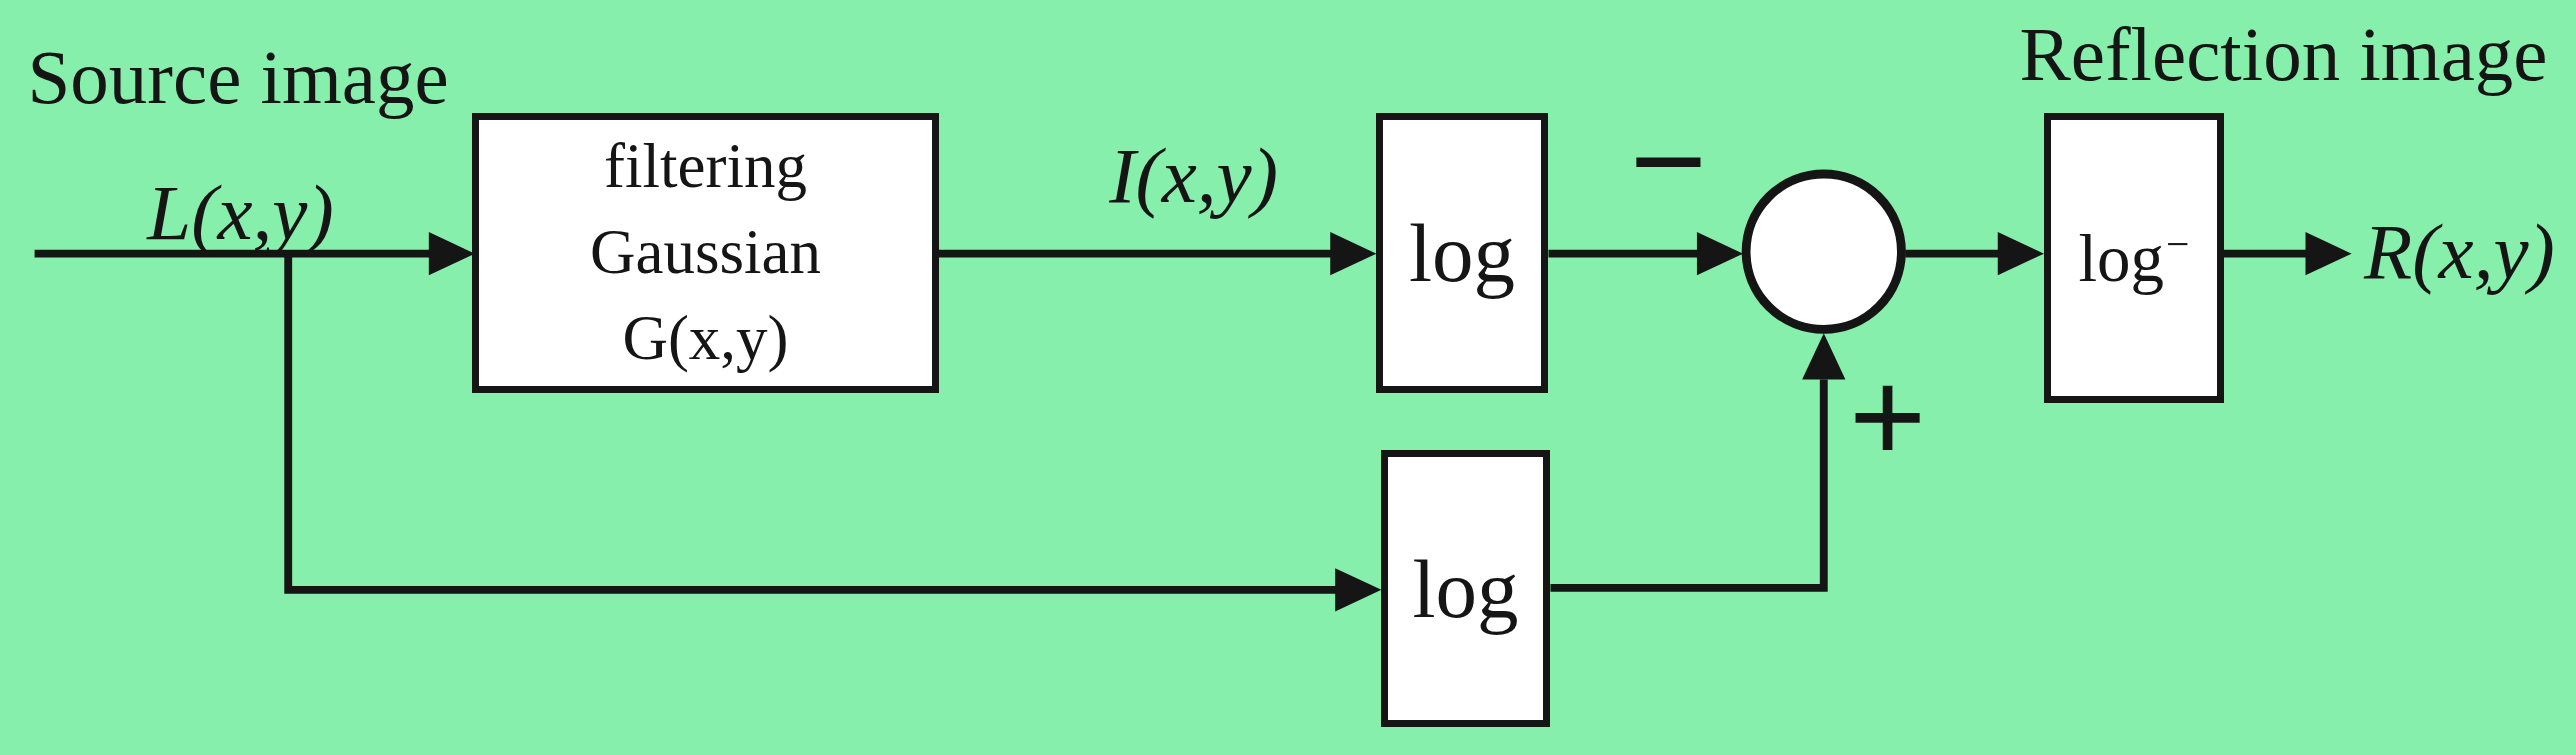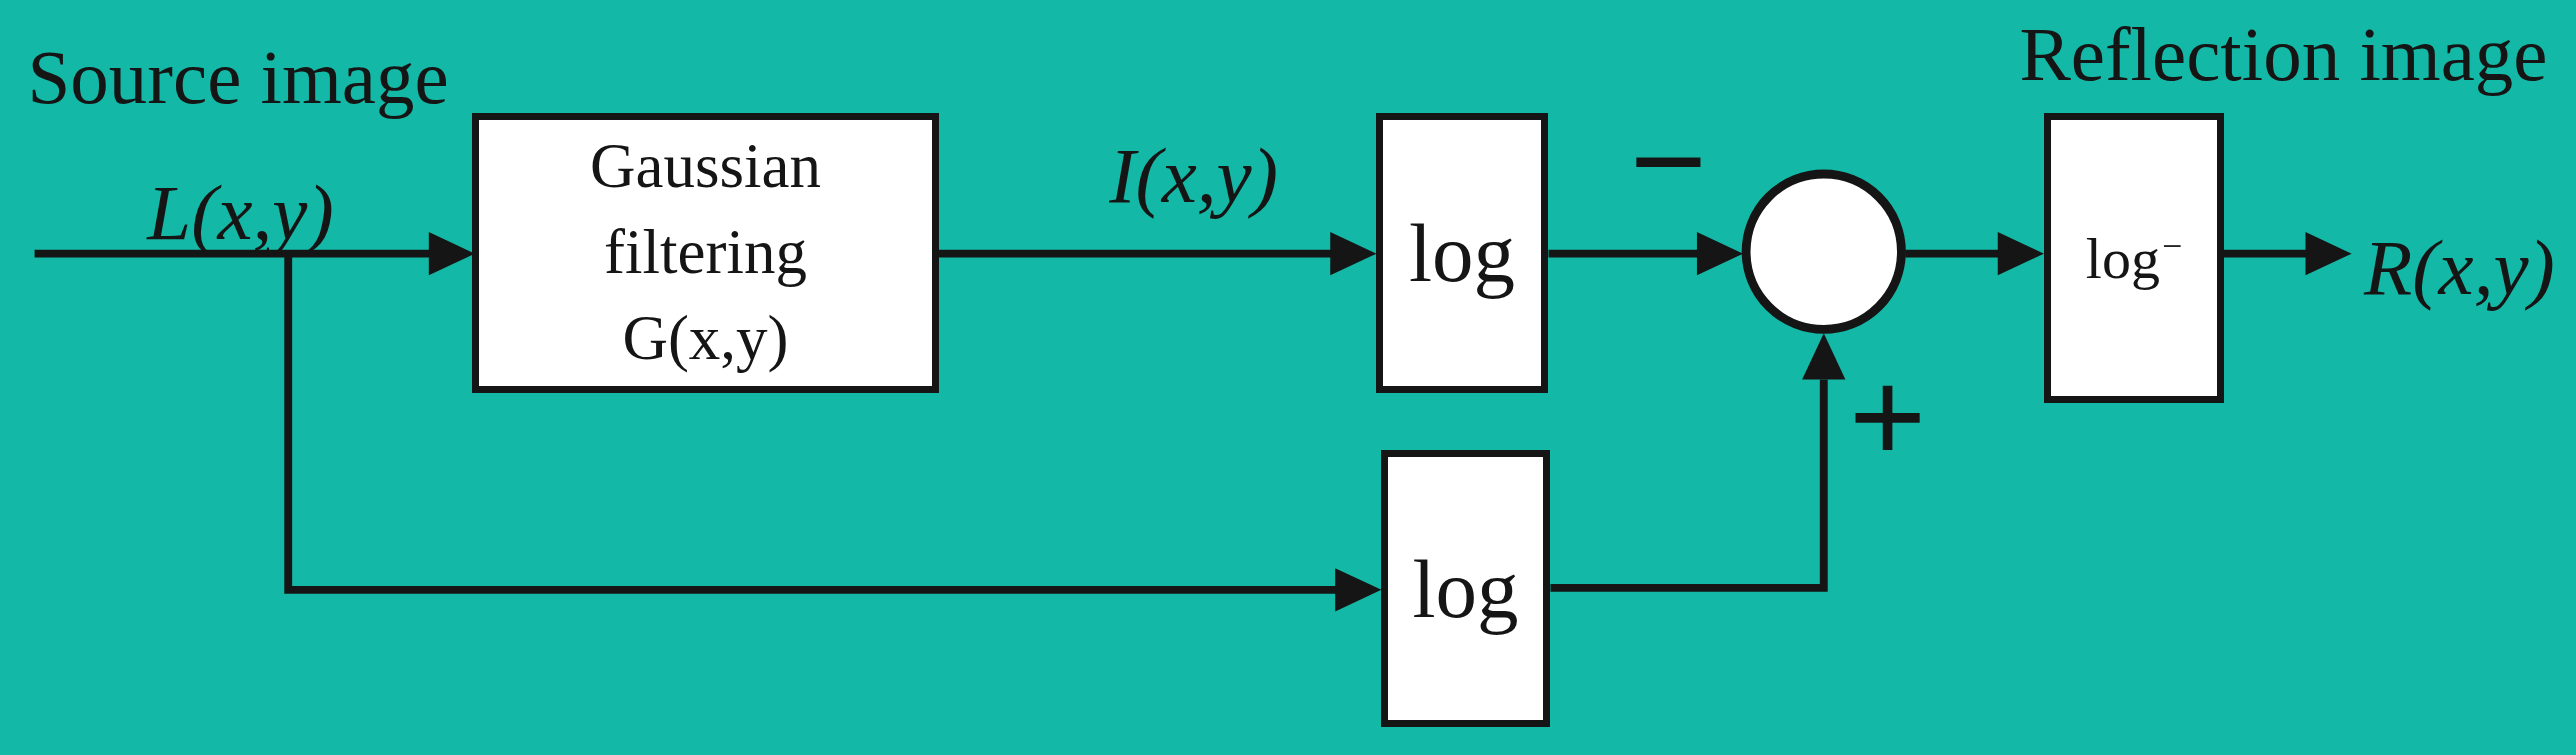--- a/index.html
+++ b/index.html
@@ -1,20 +1,20 @@
 <!DOCTYPE html>
 <html><head>
 <meta charset="utf-8">
 <style>
   html, body { margin: 0; padding: 0; background: #ffffff; }
   .canvas {
     position: relative;
     width: 2576px;
     height: 755px;
-    background: #14b8a6;
+    background: #86efac;
     color: #151515;
     font-family: "Liberation Serif", "DejaVu Serif", serif;
     overflow: hidden;
   }
   svg.wires {
     position: absolute;
     left: 0; top: 0;
     width: 2576px; height: 755px;
   }
   .block {
@@ -27,21 +27,21 @@
     align-items: center;
     justify-content: center;
     text-align: center;
   }
   .block-gaussian {
     left: 472px; top: 113px; width: 467px; height: 280px;
     font-size: 63px; line-height: 1.36;
   }
   .block-log-top    { left: 1376px; top: 113px; width: 172px; height: 280px; font-size: 83px; }
   .block-log-bottom { left: 1381px; top: 450px; width: 169px; height: 277px; font-size: 83px; }
-  .block-log-inv    { left: 2044px; top: 113px; width: 180px; height: 290px; font-size: 58px; text-align: right; }
+  .block-log-inv    { left: 2044px; top: 113px; width: 180px; height: 290px; font-size: 67px; text-align: right; }
   .block-log-inv .loginv-wrap { display: inline-block; }
   .block-log-inv sup {
     font-size: 0.62em;
     vertical-align: 0.55em;
     line-height: 0;
     margin-left: 2px;
   }
   .lbl {
     position: absolute;
     white-space: nowrap;
@@ -52,21 +52,21 @@
   .lbl-op {
     font-size: 138px;
     font-weight: bold;
     line-height: 138px;
     text-align: center;
   }
   .lbl-source      { left: 27.5px;   top: 39px;  }
   .lbl-reflection  { left: 1996px; top: 15.7px; width: 575px; text-align: center; }
   .lbl-L { left: 88px;   top: 173px; width: 305px; text-align: center; }
   .lbl-I { left: 983px; top: 136px; width: 295px; text-align: right; }
-  .lbl-R { left: 2364px; top: 228px; }
+  .lbl-R { left: 2364px; top: 212px; }
   .lbl-minus { left: 1612px; top: 93px;  width: 113px; }
   .lbl-plus  { left: 1814px; top: 349px; width: 147px; }
   .italic { }
 </style>
 </head>
 <body>
 
 <div class="canvas">
 
   <svg class="wires" viewBox="0 0 2620 768" xmlns="http://www.w3.org/2000/svg">
@@ -99,22 +99,22 @@
 
   <div class="lbl lbl-signal lbl-I">I(x,y)</div>
 
   <div class="lbl lbl-signal lbl-R">R(x,y)</div>
 
   <div class="lbl lbl-op lbl-minus">−</div>
 
   <div class="lbl lbl-op lbl-plus">+</div>
 
   <div class="block block-gaussian">
+    <span>filtering</span>
     <span>Gaussian</span>
-    <span>filtering</span>
     <span class="italic">G(x,y)</span>
   </div>
 
   <div class="block block-log-top">
     <span>log</span>
   </div>
 
   <div class="block block-log-bottom">
     <span>log</span>
   </div>

